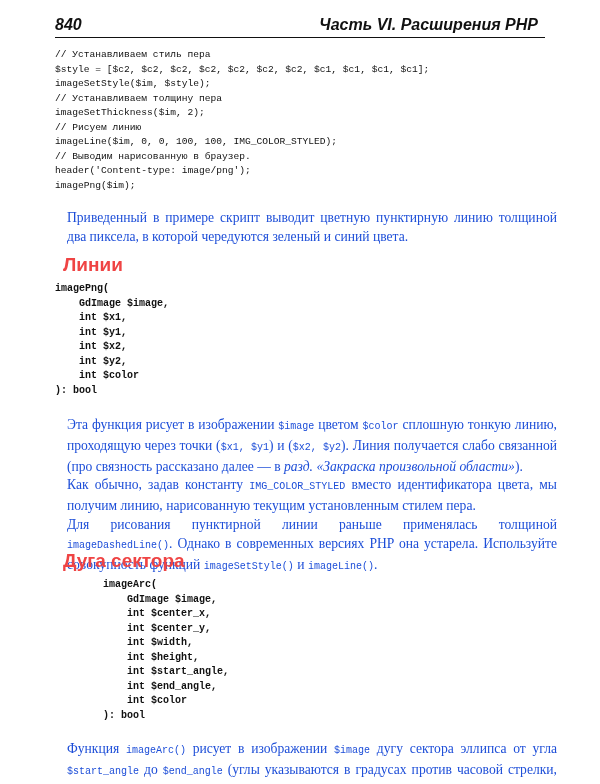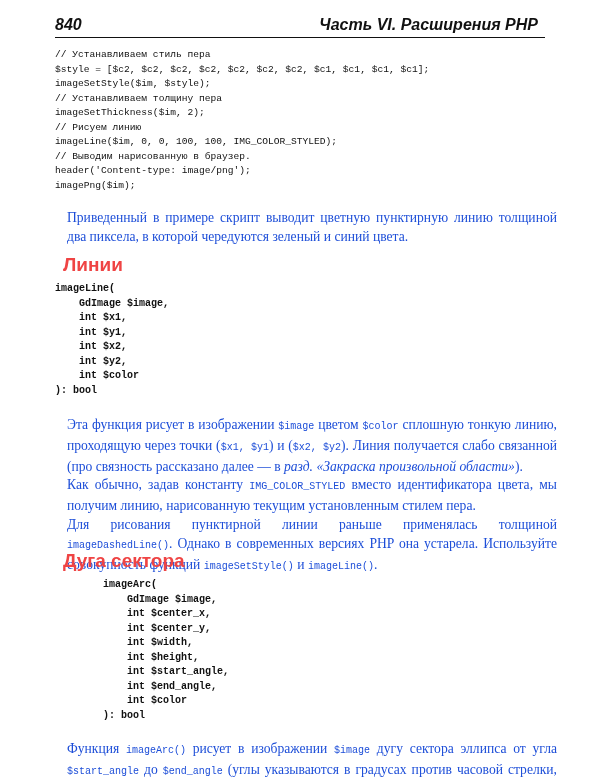--- a/index.html
+++ b/index.html
@@ -49,21 +49,21 @@
 <span>// Рисуем линию</span>
 <span>imageLine($im, 0, 0, 100, 100, IMG_COLOR_STYLED);</span>
 <span>// Выводим нарисованную в браузер.</span>
 <span>header('Content-type: image/png');</span>
 <span>imagePng($im);</span></pre>
 
   <p class="para" style="top:196px;">Приведенный в примере скрипт выводит цветную пунктирную линию толщиной два пиксела, в которой чередуются зеленый и синий цвета.</p>
 
   <h2 class="heading" style="top:254px;">Линии</h2>
 
-  <pre class="code sig" style="top:282px;"><span>imageLine(</span>
+  <pre class="code sig" style="top:282px;"><span>imagePng(</span>
 <span>    GdImage $image,</span>
 <span>    int $x1,</span>
 <span>    int $y1,</span>
 <span>    int $x2,</span>
 <span>    int $y2,</span>
 <span>    int $color</span>
 <span>): bool</span></pre>
 
   <p class="para" style="top:403px;"><span>Эта функция рисует в изображении </span><span class="mono">$image</span><span> цветом </span><span class="mono">$color</span><span> сплошную тонкую линию, проходящую через точки (</span><span class="mono">$x1, $y1</span><span>) и (</span><span class="mono">$x2, $y2</span><span>). Линия получается слабо связанной (про связность рассказано далее — в </span><span class="ref">разд. «Закраска произвольной области»</span><span>).</span></p>
 

